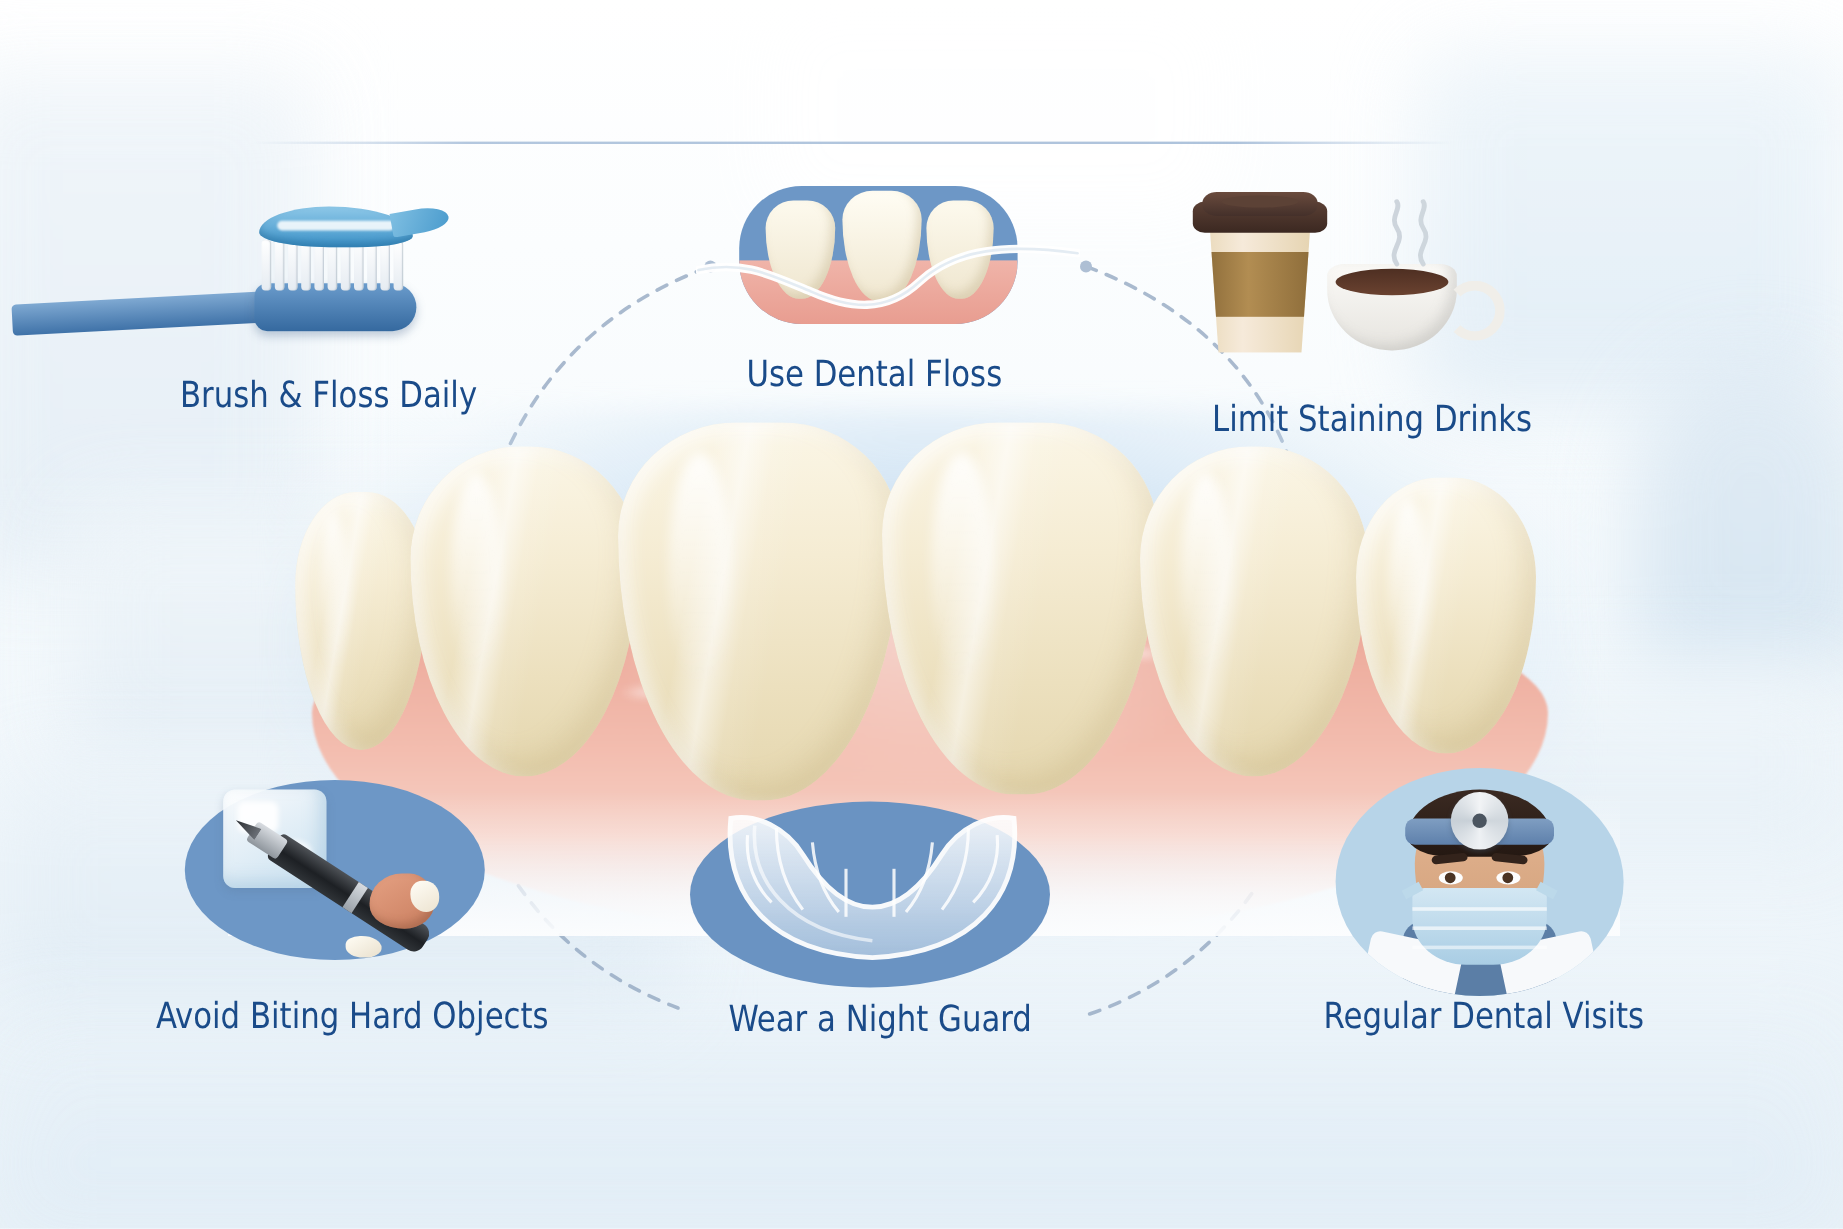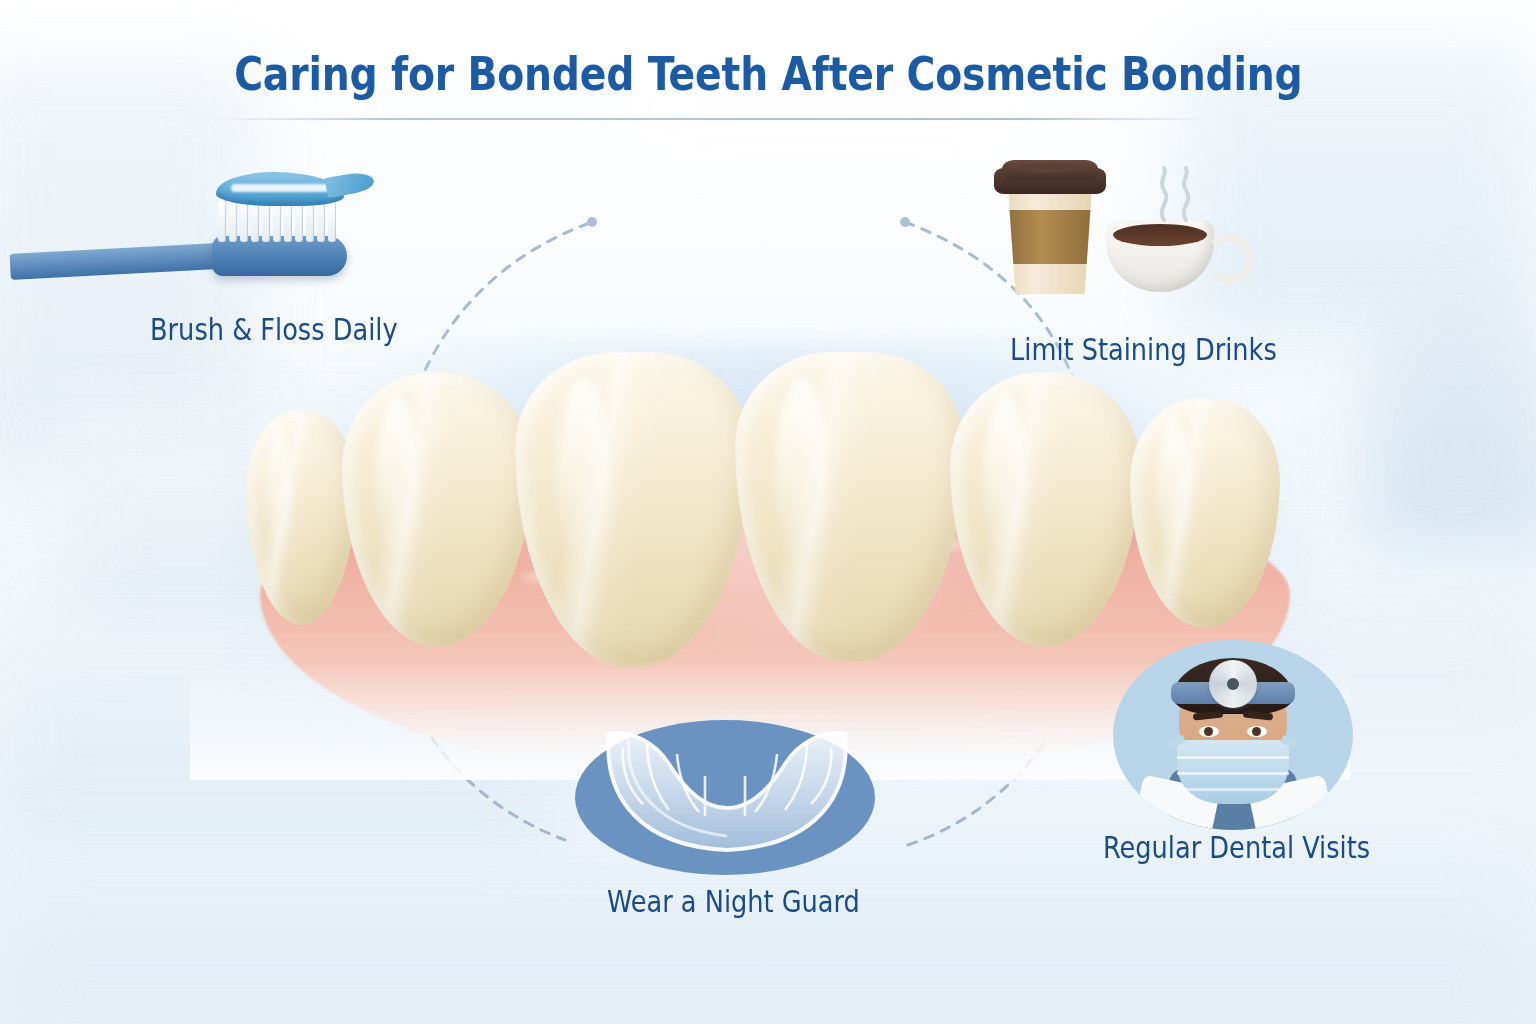--- a/index.html
+++ b/index.html
@@ -106,23 +106,20 @@
     <div class="bg-soft" style="left:-40px;top:60px;width:300px;height:420px;background:linear-gradient(180deg,#eef4f9,#e3edf5);opacity:.85;"></div>
     <div class="bg-soft" style="left:60px;top:420px;width:420px;height:210px;background:linear-gradient(180deg,#f3f8fb,#dfeaf3);opacity:.8;border-radius:12px;"></div>
     <div class="bg-soft" style="left:0px;top:640px;width:560px;height:200px;background:linear-gradient(180deg,#eaf2f8,#dce9f3);opacity:.7;"></div>
     <div class="bg-soft" style="left:1180px;top:40px;width:360px;height:300px;background:linear-gradient(180deg,#eaf3f9,#dbe9f4);opacity:.75;border-radius:30px;"></div>
     <div class="bg-soft" style="left:1360px;top:300px;width:200px;height:260px;background:linear-gradient(180deg,#dde9f3,#cfe1ef);opacity:.8;border-radius:100px 100px 0 0;"></div>
     <div class="bg-soft" style="left:1140px;top:560px;width:400px;height:150px;background:linear-gradient(180deg,#f0f6fa,#e2edf5);opacity:.7;"></div>
     <div class="bg-soft" style="left:0px;top:850px;width:1536px;height:180px;background:linear-gradient(180deg,rgba(232,241,248,.5),rgba(221,234,245,.9));opacity:.85;"></div>
     <div class="bg-blob" style="left:640px;top:0px;width:380px;height:180px;background:#ffffff;opacity:.9;"></div>
   </div>
 
-  <div class="title-wrap">
-    <span class="title">Caring for Bonded Teeth After Cosmetic Bonding</span>
-  </div>
   <div class="title-rule"></div>
 
   <svg class="connectors" width="1536" height="1024" viewBox="0 0 1536 1024">
     <g fill="none" stroke="#8ea3bd" stroke-width="3" stroke-linecap="round" stroke-dasharray="9 9" opacity="0.75">
       <path d="M418,386 C452,305 510,252 592,222"></path>
       <path d="M905,222 C985,252 1042,302 1072,376"></path>
       <path d="M432,738 C466,787 512,820 565,840"></path>
       <path d="M908,845 C963,826 1010,792 1045,742"></path>
     </g>
     <circle cx="592" cy="222" r="5" fill="#aebfd4"></circle>
@@ -172,20 +169,36 @@
       </div>
 
       <div style="position:absolute;left:66px;top:12px;width:128px;height:34px;background:linear-gradient(180deg,#8ec8e8,#3d93c9);border-radius:50% 60% 40% 50%/70% 80% 30% 40%;box-shadow:inset 0 -4px 6px rgba(30,95,140,.4);">
         <div style="position:absolute;left:12%;top:34%;width:76%;height:8px;background:rgba(255,255,255,.85);border-radius:6px;filter:blur(1px);"></div>
       </div>
       <div style="position:absolute;left:176px;top:14px;width:48px;height:20px;background:linear-gradient(120deg,#7fbfe2,#4a9bcd);border-radius:0 60% 50% 10%;transform:rotate(-10deg);"></div>
     </div>
     <span class="label" style="left:0px;top:152px;">Brush &amp; Floss Daily</span>
   </div>
 
+  <div class="item" style="left:600px;top:155px;width:300px;height:190px;">
+    <div class="badge-rect" style="left:16px;top:0px;width:232px;height:115px;">
+
+      <div style="position:absolute;left:0;top:62px;width:232px;height:60px;background:linear-gradient(180deg,#f0b4a9,#e79a8d);"></div>
+
+      <div style="position:absolute;left:22px;top:12px;width:58px;height:82px;background:linear-gradient(180deg,#fdfaee,#efe6cf);border-radius:40% 40% 48% 48%/28% 28% 72% 72%;box-shadow:inset -4px -5px 8px rgba(185,170,130,.35);"></div>
+      <div style="position:absolute;left:86px;top:4px;width:66px;height:92px;background:linear-gradient(180deg,#fffdf4,#f0e7d0);border-radius:38% 38% 46% 46%/26% 26% 74% 74%;box-shadow:inset -4px -5px 8px rgba(185,170,130,.35);"></div>
+      <div style="position:absolute;left:156px;top:12px;width:56px;height:82px;background:linear-gradient(180deg,#fdfaee,#efe6cf);border-radius:40% 40% 48% 48%/28% 28% 72% 72%;box-shadow:inset -4px -5px 8px rgba(185,170,130,.35);"></div>
+    </div>
+
+    <svg style="position:absolute;left:-20px;top:22px;width:320px;height:110px;" viewBox="0 0 320 110">
+      <path d="M2,48 C40,40 62,52 96,66 C128,80 158,84 186,58 C216,30 260,26 318,34" fill="none" stroke="#ffffff" stroke-width="7" stroke-linecap="round" opacity="0.97"></path>
+      <path d="M2,48 C40,40 62,52 96,66 C128,80 158,84 186,58 C216,30 260,26 318,34" fill="none" stroke="#d9e4ee" stroke-width="2.2" stroke-linecap="round" opacity="0.7"></path>
+    </svg>
+    <span class="label" style="left:22px;top:140px;">Use Dental Floss</span>
+  </div>
 
   <div class="item" style="left:988px;top:160px;width:320px;height:210px;">
     <div style="position:absolute;left:0;top:0;width:300px;height:140px;">
 
       <div style="position:absolute;left:14px;top:24px;width:96px;height:110px;background:linear-gradient(90deg,#e9d9b9,#f6eada 35%,#e4d2ae);clip-path:polygon(6% 0,94% 0,86% 100%,14% 100%);">
         <div style="position:absolute;left:0;top:26px;width:96px;height:54px;background:linear-gradient(90deg,#8a6a38,#b28d52 40%,#8a6a38);"></div>
       </div>
       <div style="position:absolute;left:6px;top:8px;width:112px;height:26px;background:linear-gradient(180deg,#5b4035,#3b2821);border-radius:10px/8px;"></div>
       <div style="position:absolute;left:14px;top:0px;width:96px;height:20px;background:linear-gradient(180deg,#6a4b3d,#44302a);border-radius:12px/9px;">
         <div style="position:absolute;left:16px;top:3px;width:64px;height:10px;background:#5c4236;border-radius:50%;"></div>
@@ -197,22 +210,43 @@
       <div style="position:absolute;left:216px;top:74px;width:34px;height:34px;border:8px solid #f0eee9;border-radius:50%;border-left-color:transparent;"></div>
 
       <svg class="steam" style="left:158px;top:6px;width:70px;height:58px;" viewBox="0 0 70 58">
         <path d="M18,54 C10,42 26,36 18,24 C12,15 22,8 18,2" fill="none" stroke="#c6ced6" stroke-width="4" stroke-linecap="round" opacity=".85"></path>
         <path d="M40,54 C32,42 48,36 40,24 C34,15 44,8 40,2" fill="none" stroke="#c6ced6" stroke-width="4" stroke-linecap="round" opacity=".8"></path>
       </svg>
     </div>
     <span class="label" style="left:22px;top:172px;">Limit Staining Drinks</span>
   </div>
 
-
-  <div class="item" style="left:565px;top:712px;width:330px;height:230px;">
+  <div class="item" style="left:130px;top:650px;width:340px;height:230px;">
+    <div class="badge-ellipse" style="left:24px;top:0px;width:250px;height:150px;"></div>
+
+    <div style="position:absolute;left:56px;top:8px;width:86px;height:82px;background:linear-gradient(150deg,rgba(255,255,255,.96),rgba(214,235,246,.88));border-radius:10px;box-shadow:inset -6px -6px 12px rgba(160,195,220,.5), 0 3px 7px rgba(90,120,150,.25);">
+      <div style="position:absolute;left:12px;top:10px;width:34px;height:26px;background:rgba(255,255,255,.9);border-radius:6px;filter:blur(2px);"></div>
+      <div style="position:absolute;left:46px;top:42px;width:28px;height:22px;background:rgba(255,255,255,.7);border-radius:50%;filter:blur(2px);"></div>
+    </div>
+
+    <div style="position:absolute;left:68px;top:22px;width:190px;height:26px;transform:rotate(33deg);transform-origin:left center;">
+      <div style="position:absolute;left:36px;top:0;width:150px;height:25px;background:linear-gradient(180deg,#4e5257,#1d2024 55%,#303438);border-radius:4px 9px 9px 4px;"></div>
+      <div style="position:absolute;left:112px;top:0;width:9px;height:25px;background:linear-gradient(180deg,#d7dbe0,#9aa1a8);"></div>
+      <div style="position:absolute;left:14px;top:3px;width:30px;height:19px;background:linear-gradient(180deg,#d8dce1,#8e959c);border-radius:3px;"></div>
+      <div style="position:absolute;left:-2px;top:7px;width:22px;height:11px;background:linear-gradient(90deg,#2a2d31,#6b7077);clip-path:polygon(0 50%,100% 0,100% 100%);"></div>
+    </div>
+
+    <div style="position:absolute;left:178px;top:78px;width:54px;height:46px;background:linear-gradient(150deg,#e5a183,#c97e5f);border-radius:52% 40% 48% 56%/56% 52% 48% 44%;box-shadow:inset -3px -4px 7px rgba(140,85,60,.45);">
+      <div style="position:absolute;right:-4px;top:6px;width:24px;height:26px;background:linear-gradient(150deg,#fffdf6,#ece3d0);border-radius:40% 50% 45% 55%;"></div>
+    </div>
+    <div style="position:absolute;left:158px;top:130px;width:30px;height:18px;background:linear-gradient(150deg,#fffdf5,#e9e0cd);border-radius:40% 55% 45% 50%;"></div>
+    <span class="label" style="left:0px;top:180px;">Avoid Biting Hard Objects</span>
+  </div>
+
+  <div class="item" style="left:565px;top:660px;width:330px;height:230px;">
     <div class="badge-ellipse" style="left:10px;top:8px;width:300px;height:155px;background:#6a93c2;"></div>
 
     <svg style="position:absolute;left:20px;top:0px;width:285px;height:165px;" viewBox="0 0 285 165">
       <defs>
         <linearGradient id="guardg" x1="0" y1="0" x2="0" y2="1">
           <stop offset="0%" stop-color="#ffffff" stop-opacity="0.92"></stop>
           <stop offset="55%" stop-color="#eef5fb" stop-opacity="0.72"></stop>
           <stop offset="100%" stop-color="#d7e6f2" stop-opacity="0.55"></stop>
         </linearGradient>
       </defs>

